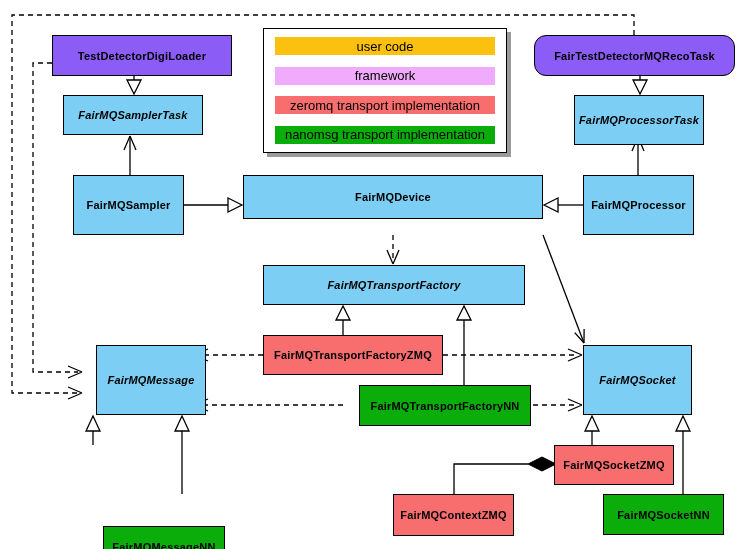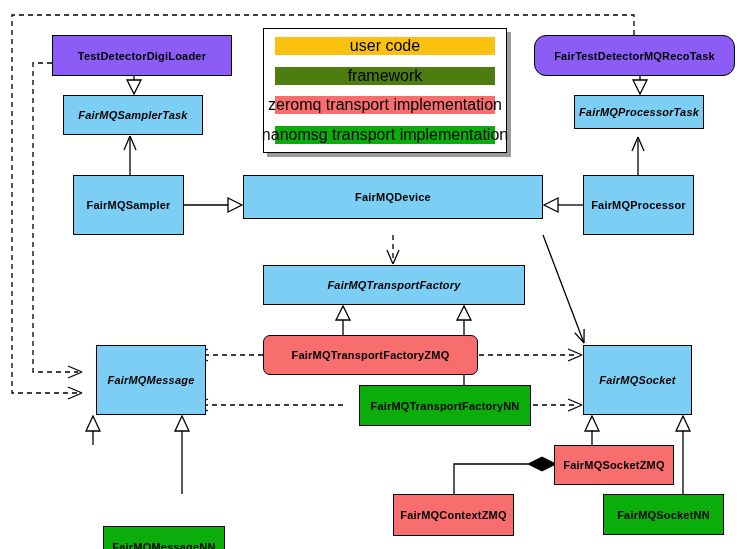--- a/index.html
+++ b/index.html
@@ -21,21 +21,21 @@
   .c-nn { background:#0BAD0B; }
   .legend {
     position:absolute; z-index:1; left:263px; top:28px; width:244px; height:125px;
     box-sizing:border-box; background:#ffffff; border:1.5px solid #000;
     box-shadow:4px 4px 0 #9b9b9b;
     display:flex; flex-direction:column; justify-content:space-between;
     padding:8px 11px;
   }
   .legend-bar {
     height:18px; display:flex; align-items:center; justify-content:center;
-    font-size:16px; color:#000; white-space:nowrap;
+    font-size:13px; color:#000; white-space:nowrap;
   }
   .wire { stroke:#000; stroke-width:1.3; fill:none; }
   .dash { stroke-dasharray:5 4; }
   .tri  { fill:#fff; stroke:#000; stroke-width:1.3; }
   .dia  { fill:#000; stroke:#000; stroke-width:1; }
 </style>
 </head>
 <body>
 
 <div class="stage">
@@ -143,42 +143,42 @@
     </g>
 
     <g>
       <path class="wire" d="M454 494 V464 H528"></path>
       <polygon class="dia" points="556,464 542,457 528,464 542,471"></polygon>
     </g>
   </svg>
 
   <div class="legend">
     <div class="legend-bar" style="background: rgb(251, 193, 14);">user code</div>
-    <div class="legend-bar" style="background: #4d7c0f;">framework</div>
+    <div class="legend-bar" style="background: #f0abfc;">framework</div>
     <div class="legend-bar" style="background: rgb(248, 110, 110);">zeromq transport implementation</div>
     <div class="legend-bar" style="background: rgb(11, 173, 11);">nanomsg transport implementation</div>
   </div>
 
   <div class="node c-user" style="left:52px; top:35px; width:180px; height:41px;">TestDetectorDigiLoader</div>
 
   <div class="node c-user" style="left:534px; top:35px; width:201px; height:41px;border-radius:12px;">FairTestDetectorMQRecoTask</div>
 
   <div class="node c-framework abstract" style="left:63px; top:95px; width:140px; height:40px;">FairMQSamplerTask</div>
 
-  <div class="node c-framework abstract" style="left:574px; top:95px; width:130px; height:34px;">FairMQProcessorTask</div>
+  <div class="node c-framework abstract" style="left:574px; top:95px; width:130px; height:50px;">FairMQProcessorTask</div>
 
   <div class="node c-framework" style="left:73px; top:175px; width:111px; height:60px;">FairMQSampler</div>
 
   <div class="node c-framework" style="left:243px; top:175px; width:300px; height:44px;">FairMQDevice</div>
 
   <div class="node c-framework" style="left:583px; top:175px; width:111px; height:60px;">FairMQProcessor</div>
 
   <div class="node c-framework abstract" style="left:263px; top:265px; width:262px; height:40px;">FairMQTransportFactory</div>
 
-  <div class="node c-zmq" style="left:263px; top:335px; width:215px; height:40px;border-radius:7px;">FairMQTransportFactoryZMQ</div>
+  <div class="node c-zmq" style="left:263px; top:335px; width:180px; height:40px;">FairMQTransportFactoryZMQ</div>
 
   <div class="node c-nn" style="left:343px; top:385px; width:172px; height:41px;margin-left:16px;">FairMQTransportFactoryNN</div>
 
   <div class="node c-framework abstract" style="left:83px; top:345px; width:110px; height:70px;margin-left:13px;">FairMQMessage</div>
 
   <div class="node c-framework abstract" style="left:583px; top:345px; width:109px; height:70px;">FairMQSocket</div>
 
 
   <div class="node c-nn" style="left:103px; top:494px; width:122px; height:41px;margin-top:32px;">FairMQMessageNN</div>
 

